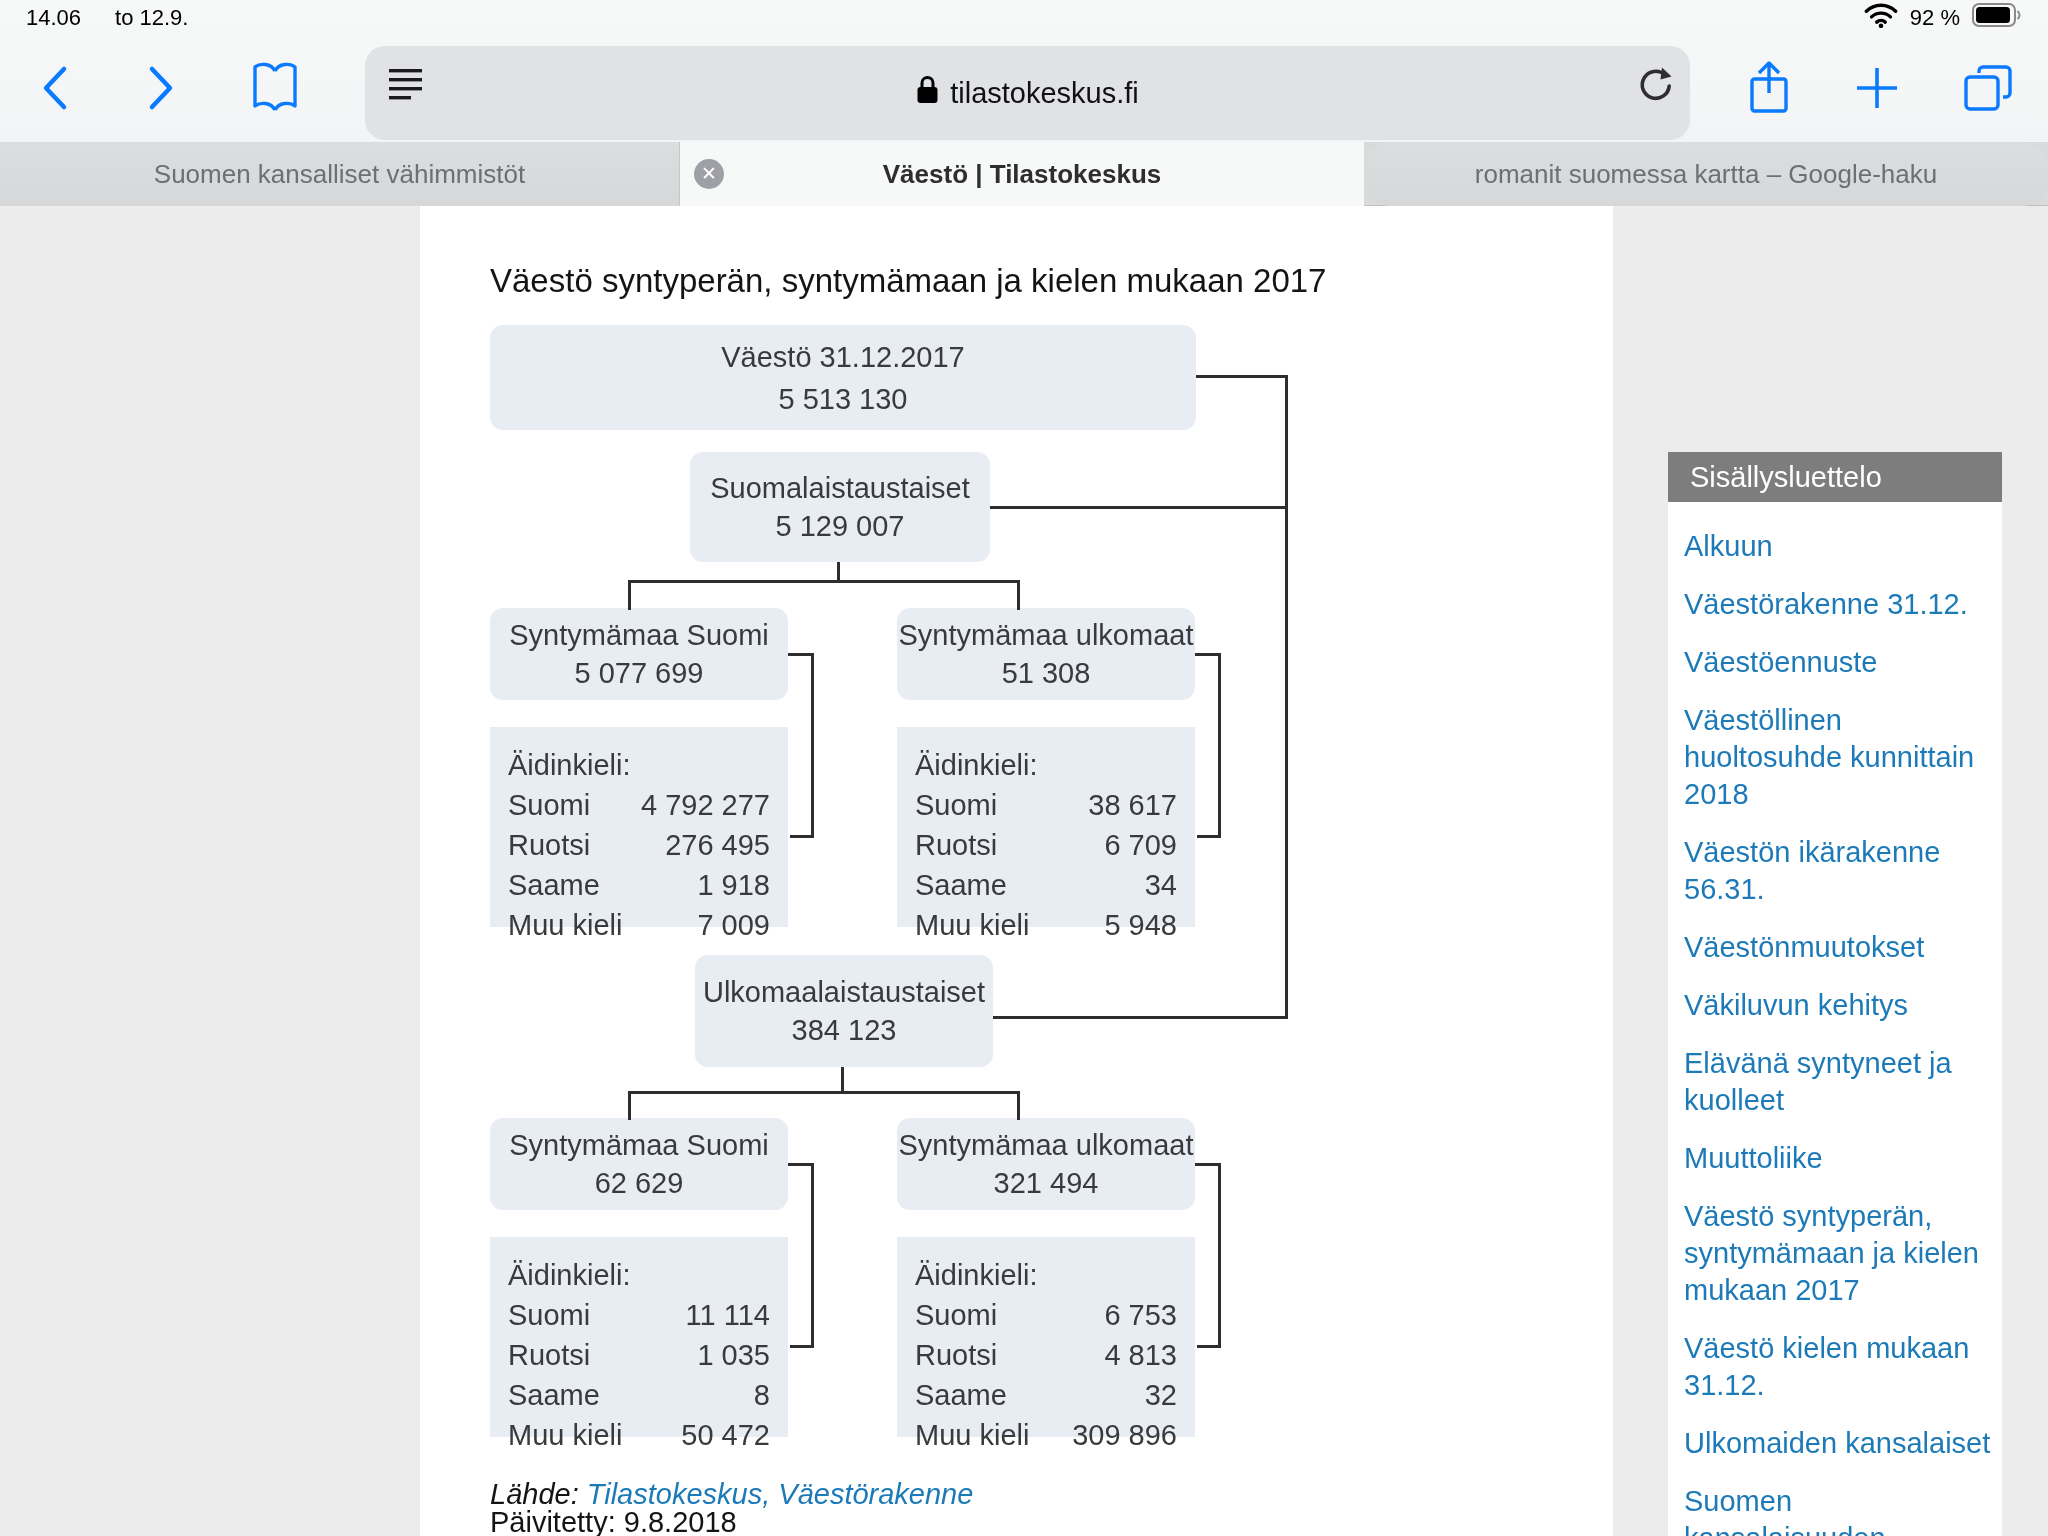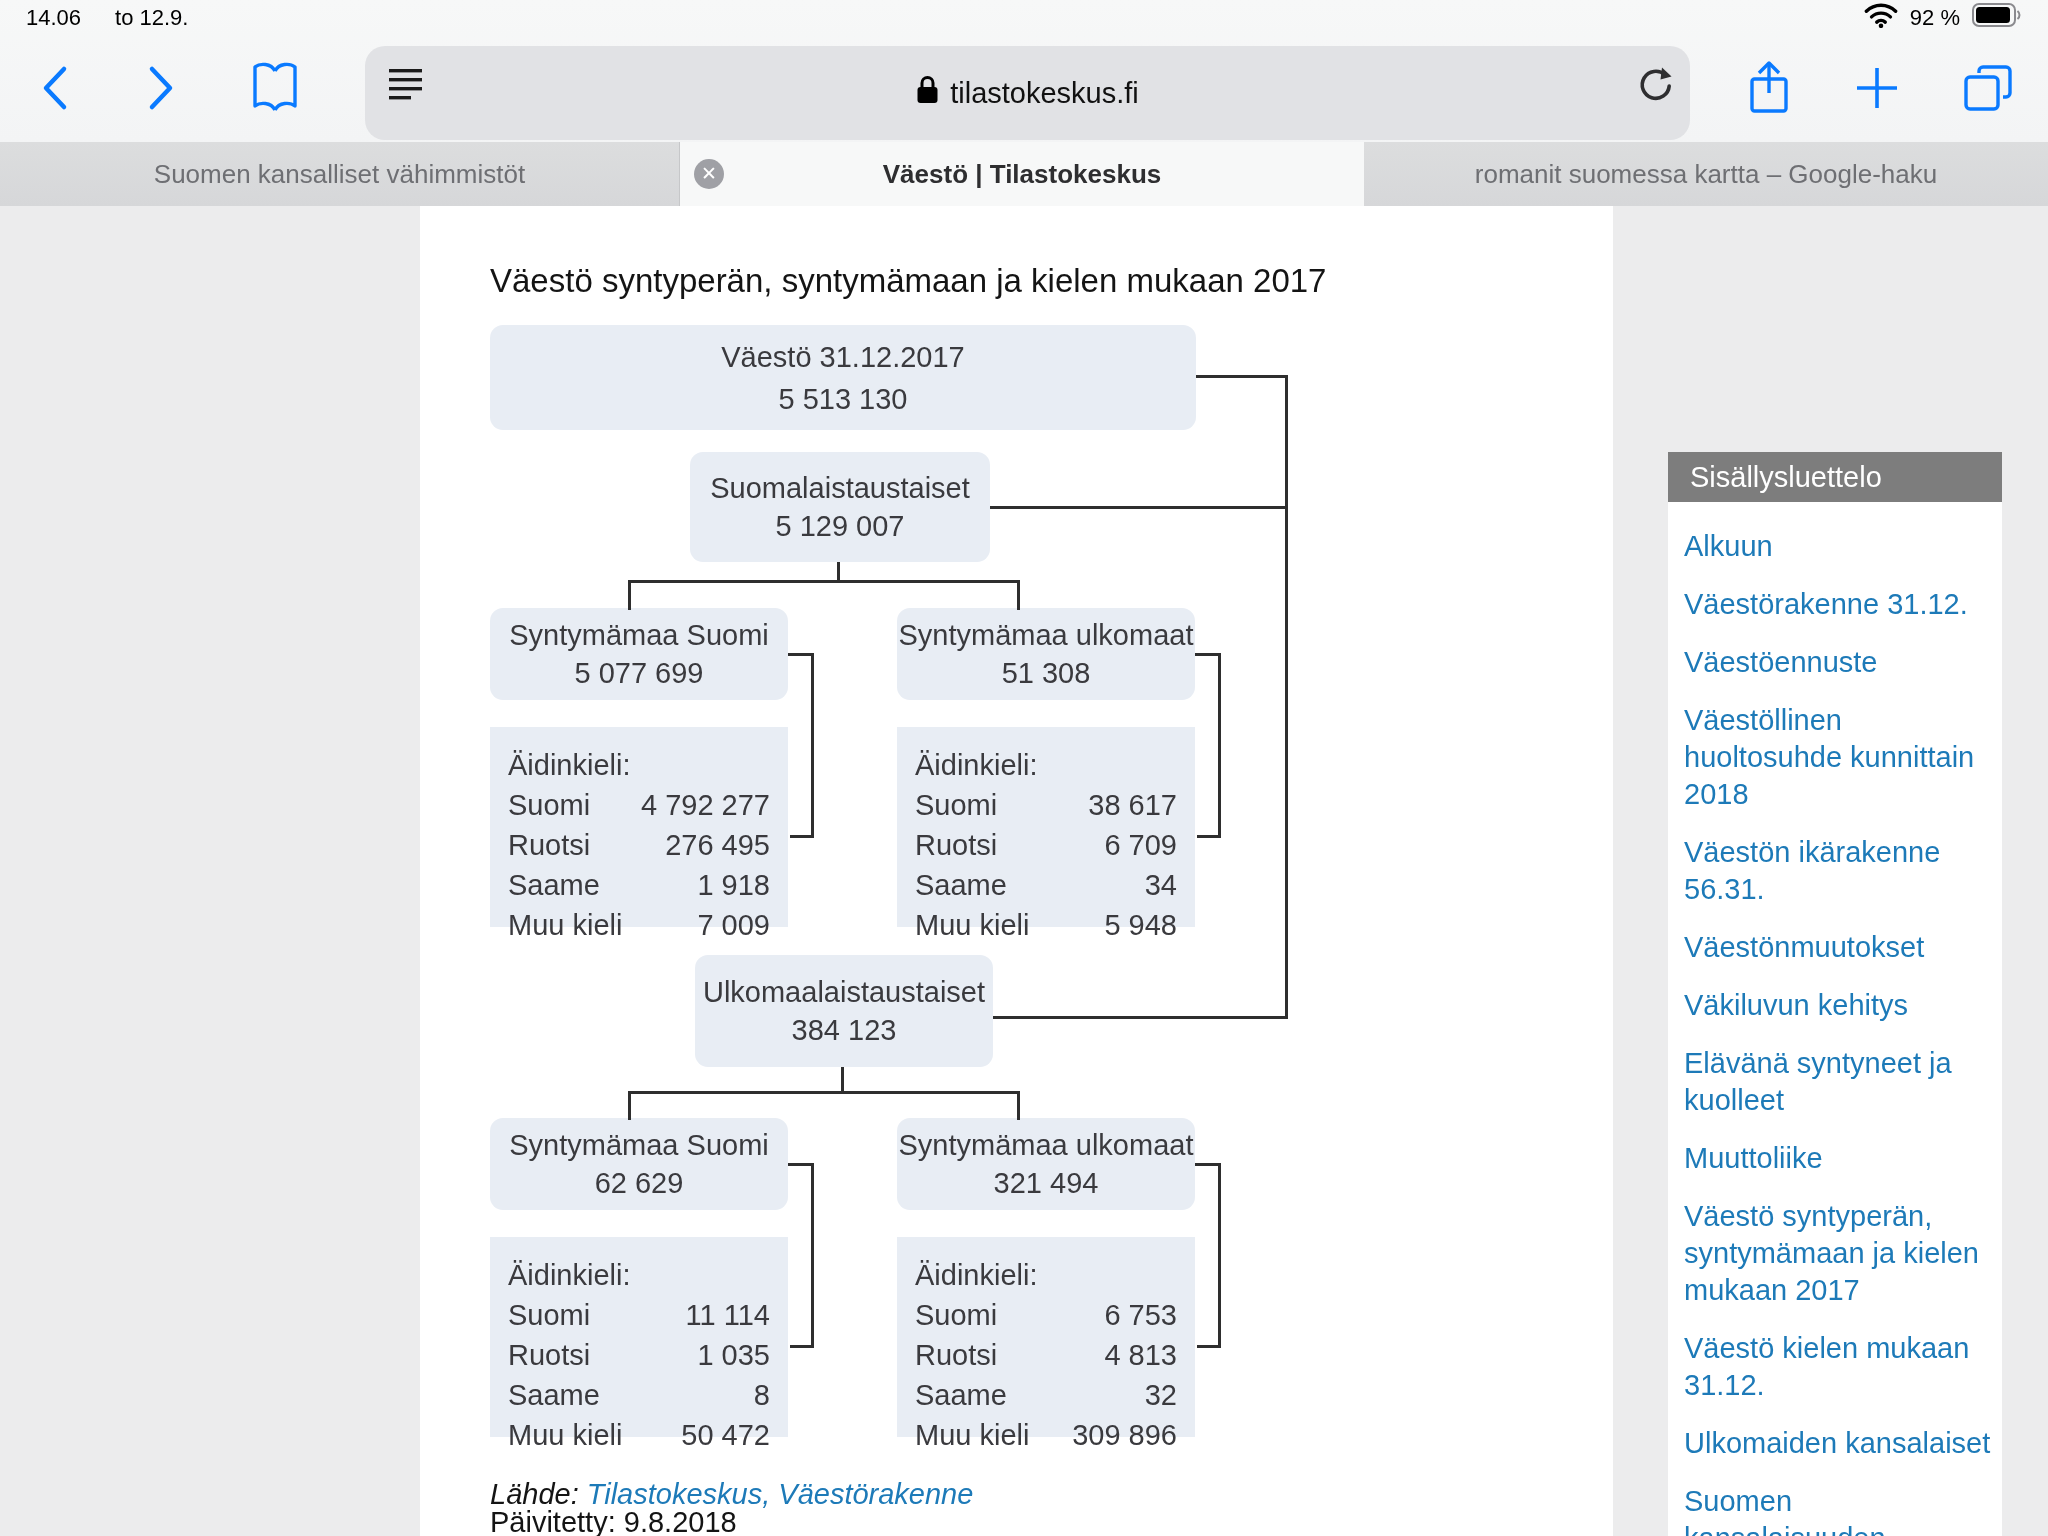--- a/index.html
+++ b/index.html
@@ -163,21 +163,21 @@
   </div>
 
   <div class="tabbar">
     <div class="tab inactive" style="width:680px;">
       <span>Suomen kansalliset vähimmistöt</span>
     </div>
     <div class="tab active" style="width:684px;">
       <span class="closer">✕</span>
       <span>Väestö | Tilastokeskus</span>
     </div>
-    <div class="tab inactive" style="width:684px; border-right:none;">
+    <div class="tab inactive" style="width:684px; border-right:none;border-radius:26px;">
       <span>romanit suomessa kartta – Google-haku</span>
     </div>
   </div>
 
   <div class="page">
     <div class="article-panel"></div>
 
     <h1 class="article-title" style="font-weight:400;">Väestö syntyperän, syntymämaan ja kielen mukaan 2017</h1>
 
     <div class="dbox" style="left:490px; top:119px; width:706px; height:105px; line-height:42px;">

